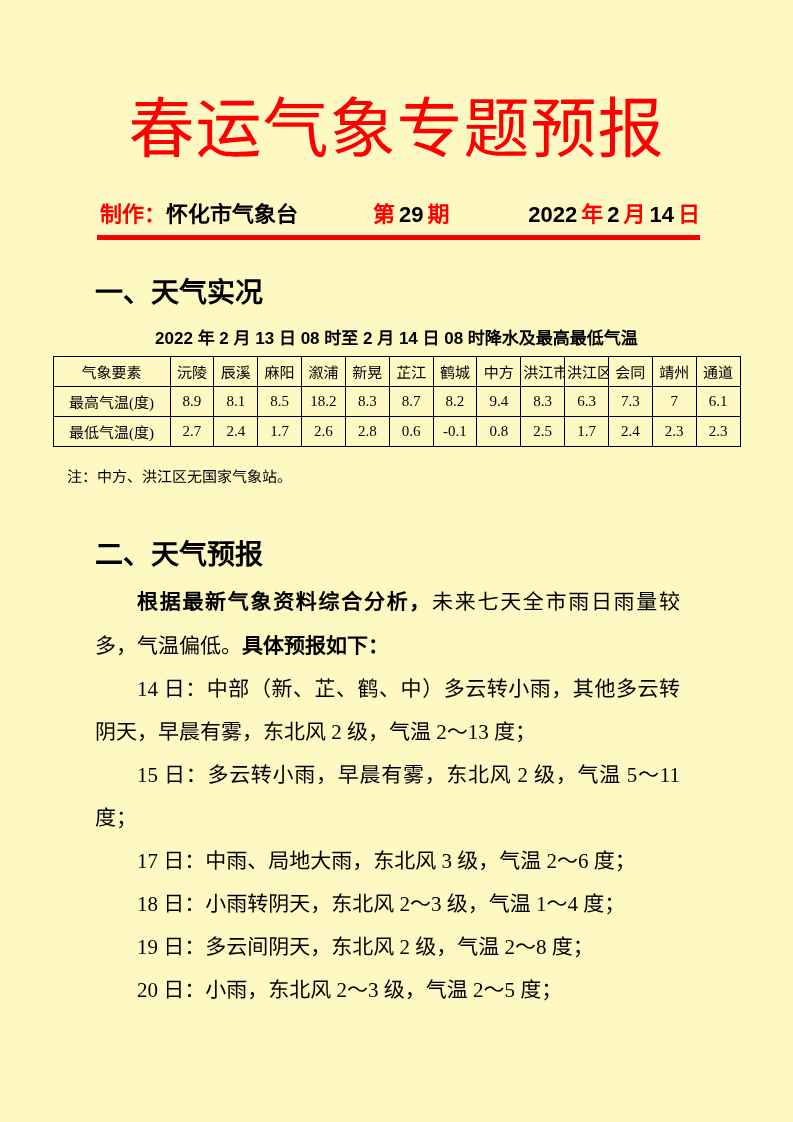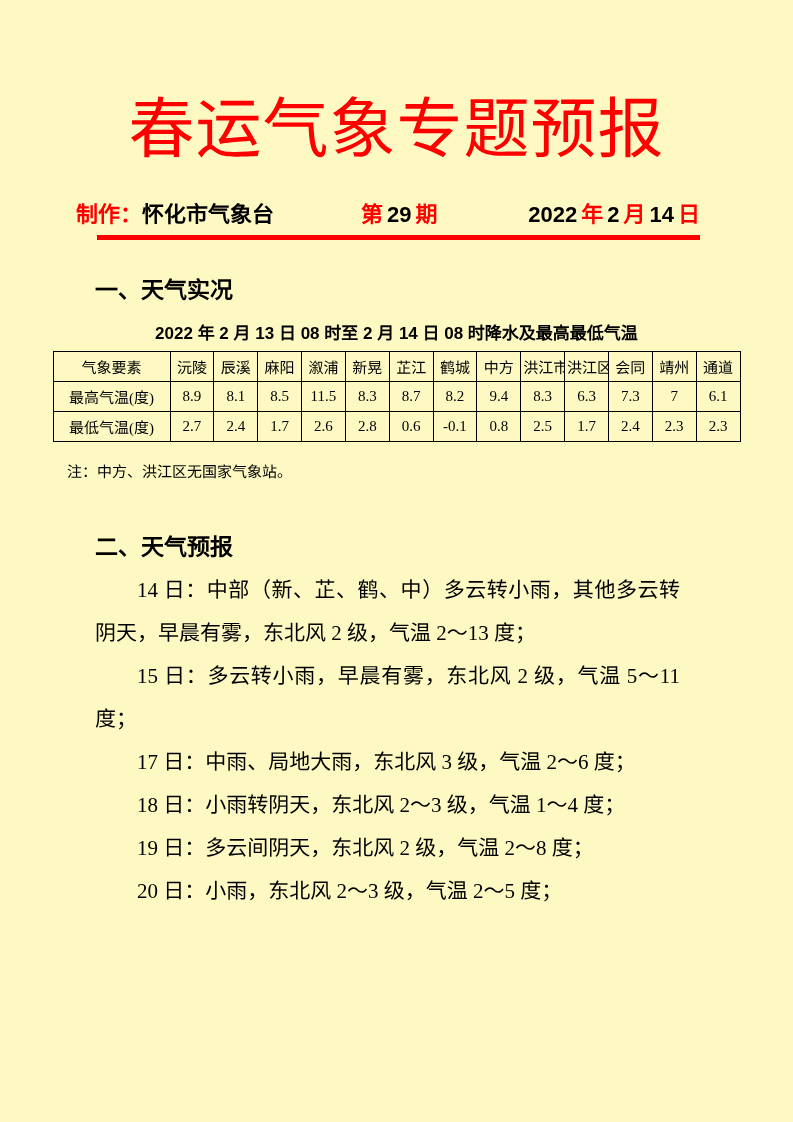--- a/index.html
+++ b/index.html
@@ -24,36 +24,36 @@
     line-height: 1.28;
     font-weight: 400;
     color: #ff0000;
     letter-spacing: 1px;
     white-space: nowrap;
   }
   .meta-row {
     display: flex;
     justify-content: space-between;
     align-items: baseline;
-    margin: 24px 93px 0 76px;
+    margin: 24px 93px 0 100px;
     font-size: 22px;
     white-space: nowrap;
   }
   .meta-item span { display: inline-block; }
   .meta-item .num { margin: 0 4px; }
   .red-rule {
     height: 5px;
     background: #ff0000;
     margin: 7px 93px 0 97px;
   }
 
   
   .section-heading {
     margin: 38px 113px 0 95px;
-    font-size: 23px;
+    font-size: 28px;
     line-height: 1.1;
   }
   .section-heading.second { margin-top: 54px; }
 
   
   .table-title {
     margin: 15px 0 0;
     text-align: center;
     font-size: 17px;
   }
@@ -129,21 +129,21 @@
           <th>靖州</th>
           <th>通道</th>
         </tr>
       </thead>
     <tbody>
         <tr>
           <td class="label-col">最高气温(度)</td>
           <td>8.9</td>
           <td>8.1</td>
           <td>8.5</td>
-          <td>11.5</td>
+          <td>18.2</td>
           <td>8.3</td>
           <td>8.7</td>
           <td>8.2</td>
           <td>9.4</td>
           <td>8.3</td>
           <td>6.3</td>
           <td>7.3</td>
           <td>7</td>
           <td>6.1</td>
         </tr>
@@ -164,20 +164,21 @@
           <td>2.3</td>
         </tr>
       </tbody>
   </table>
 
   <div class="table-note">注：中方、洪江区无国家气象站。</div>
 
   <h2 class="section-heading hei second">二、天气预报</h2>
 
   <div class="body-copy">
+    <p><span class="hei">根据最新气象资料综合分析，</span><span>未来七天全市雨日雨量较多，气温偏低。</span><span class="hei">具体预报如下：</span></p>
     <div id="daily-list">
         <p>14 日：中部（新、芷、鹤、中）多云转小雨，其他多云转阴天，早晨有雾，东北风 2 级，气温 2～13 度；</p>
         <p>15 日：多云转小雨，早晨有雾，东北风 2 级，气温 5～11 度；</p>
         <p>17 日：中雨、局地大雨，东北风 3 级，气温 2～6 度；</p>
         <p>18 日：小雨转阴天，东北风 2～3 级，气温 1～4 度；</p>
         <p>19 日：多云间阴天，东北风 2 级，气温 2～8 度；</p>
         <p>20 日：小雨，东北风 2～3 级，气温 2～5 度；</p>
       </div>
   </div>
 

